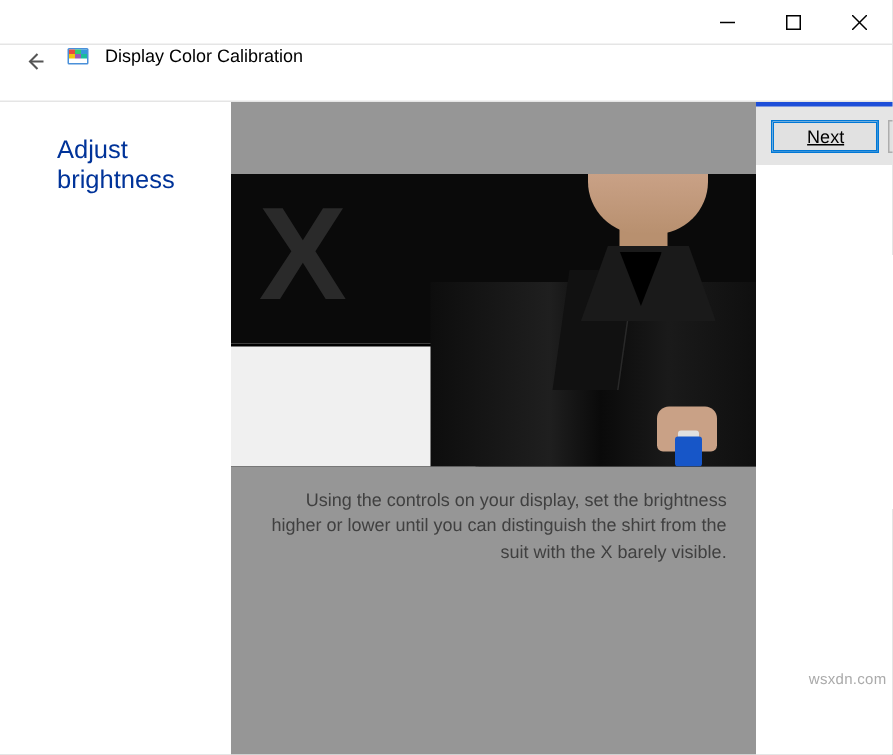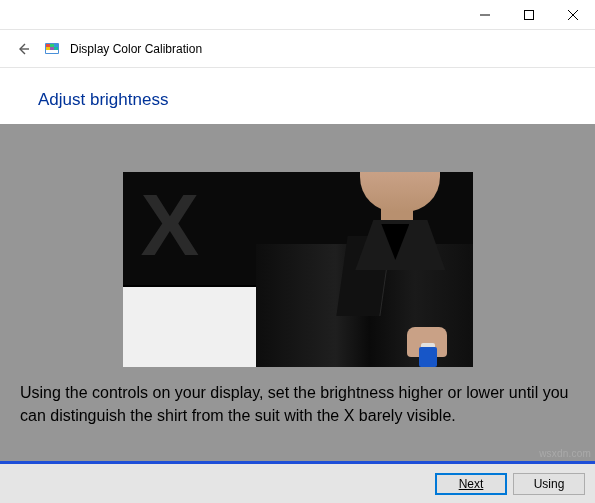--- a/index.html
+++ b/index.html
@@ -2,44 +2,44 @@
 <html><head>
 <meta charset="utf-8">
 <style>
 * { box-sizing: border-box; margin: 0; padding: 0; font-family: "Segoe UI", Tahoma, sans-serif; }
 html, body { width: 595px; height: 503px; background: #fff; overflow: hidden; }
 
 .titlebar { height: 30px; display: flex; justify-content: flex-end; align-items: center; border-bottom: 1px solid #e5e5e5; }
 .tb-btn { width: 44px; height: 30px; display: flex; align-items: center; justify-content: center; color: #000; }
 .tb-btn svg { width: 10px; height: 10px; }
 
-.header { height: 38px; display: flex; align-items: center; padding: 0 12px; border-bottom: 1px solid #e5e5e5; gap: 10px; }
+.header { height: 38px; display: flex; padding: 0 12px; border-bottom: 1px solid #e5e5e5; gap: 10px; }
 .back-btn { width: 22px; height: 22px; display: flex; align-items: center; justify-content: center; color: #555; cursor: pointer; }
 .app-icon { width: 16px; height: 16px; display: flex; align-items: center; justify-content: center; }
 .app-title { font-size: 12px; color: #000; }
 
-.content { display: flex; flex-direction: column; height: calc(503px - 30px - 38px); }
+.content { display: flex; flex-direction: row; height: calc(503px - 30px - 38px); }
 .step-title { font-size: 17px; color: #003399; padding: 22px 38px 14px; font-weight: 400; }
 
 .preview-zone { flex: 1; background: #969696; display: flex; flex-direction: column; align-items: center; }
 .preview-img { width: 350px; height: 195px; margin-top: 48px; background: #0a0a0a; position: relative; overflow: hidden; }
 .wall-light { position: absolute; left: 0; bottom: 0; width: 47%; height: 42%; background: #f0f0f0; border: 2px solid #000; border-left: none; border-bottom: none; }
 .wall-x { position: absolute; left: 18px; top: 22px; font-size: 88px; font-weight: 700; color: #2a2a2a; font-family: Arial, sans-serif; line-height: 0.7; }
 .person { position: absolute; right: 0; top: 0; bottom: 0; width: 62%; }
 .face { position: absolute; top: 0; left: 48%; width: 80px; height: 40px; background: linear-gradient(to bottom, #c9a186, #b8906f); border-radius: 0 0 35px 35px; }
 .neck { position: absolute; top: 36px; left: 58%; width: 32px; height: 26px; background: #b8906f; }
 .collar { position: absolute; top: 48px; left: 46%; width: 90px; height: 50px; background: #1a1a1a; clip-path: polygon(20% 0, 80% 0, 100% 100%, 0 100%); }
 .shirt-v { position: absolute; top: 52px; left: 58%; width: 28px; height: 36px; background: #000; clip-path: polygon(0 0, 100% 0, 50% 100%); }
 .jacket { position: absolute; top: 72px; left: 0; right: -10px; bottom: 0; background: linear-gradient(to right, #0d0d0d 0%, #1f1f1f 35%, #0a0a0a 50%, #1a1a1a 70%, #0d0d0d 100%); }
 .lapel { position: absolute; top: 64px; left: 40%; width: 44px; height: 80px; background: #111; transform: skewX(-8deg); border-right: 1px solid #292929; }
 .hand { position: absolute; bottom: 10px; right: 26px; width: 40px; height: 30px; background: #c9a186; border-radius: 8px 8px 4px 4px; }
 .marker { position: absolute; bottom: 0; right: 36px; width: 18px; height: 20px; background: #1756c8; border-radius: 2px; }
 .marker-tip { position: absolute; bottom: 18px; right: 38px; width: 14px; height: 6px; background: #e0e0e0; border-radius: 2px 2px 0 0; }
 
-.instruction { text-align: left; font-size: 16px; color: #000000; padding: 14px 20px 16px; line-height: 1.45; }
+.instruction { text-align: right; font-size: 12px; color: #404040; padding: 14px 20px 16px; line-height: 1.45; }
 
 .button-row { background: #e5e5e5; height: 42px; display: flex; justify-content: flex-end; align-items: center; gap: 6px; padding: 0 10px; border-top: 3px solid #1d4ed8; }
 .btn { width: 72px; height: 22px; font-size: 12px; background: #e1e1e1; border: 1px solid #adadad; display: flex; align-items: center; justify-content: center; cursor: pointer; }
 .btn.default { border: 1px solid #0078d7; box-shadow: inset 0 0 0 1px #0078d7; }
 .btn.default span { text-decoration: underline; text-underline-offset: 1px; }
 .watermark { position: absolute; right: 4px; bottom: 44px; font-size: 10px; color: #aaa; font-family: Arial, sans-serif; letter-spacing: .2px; }
 </style>
 </head>
 <body>
 

